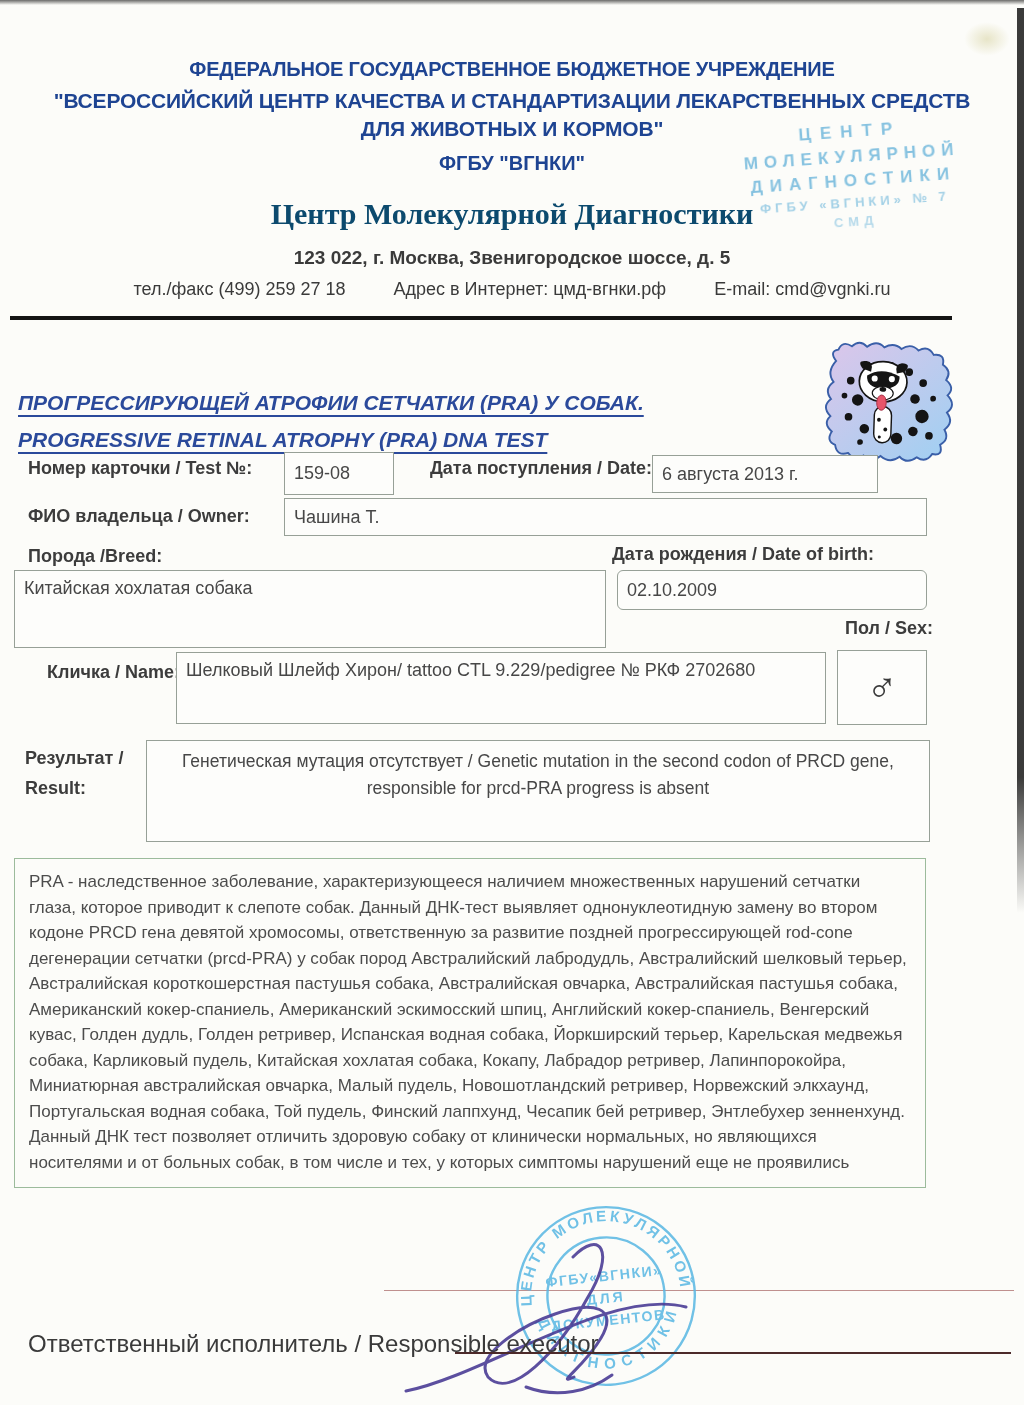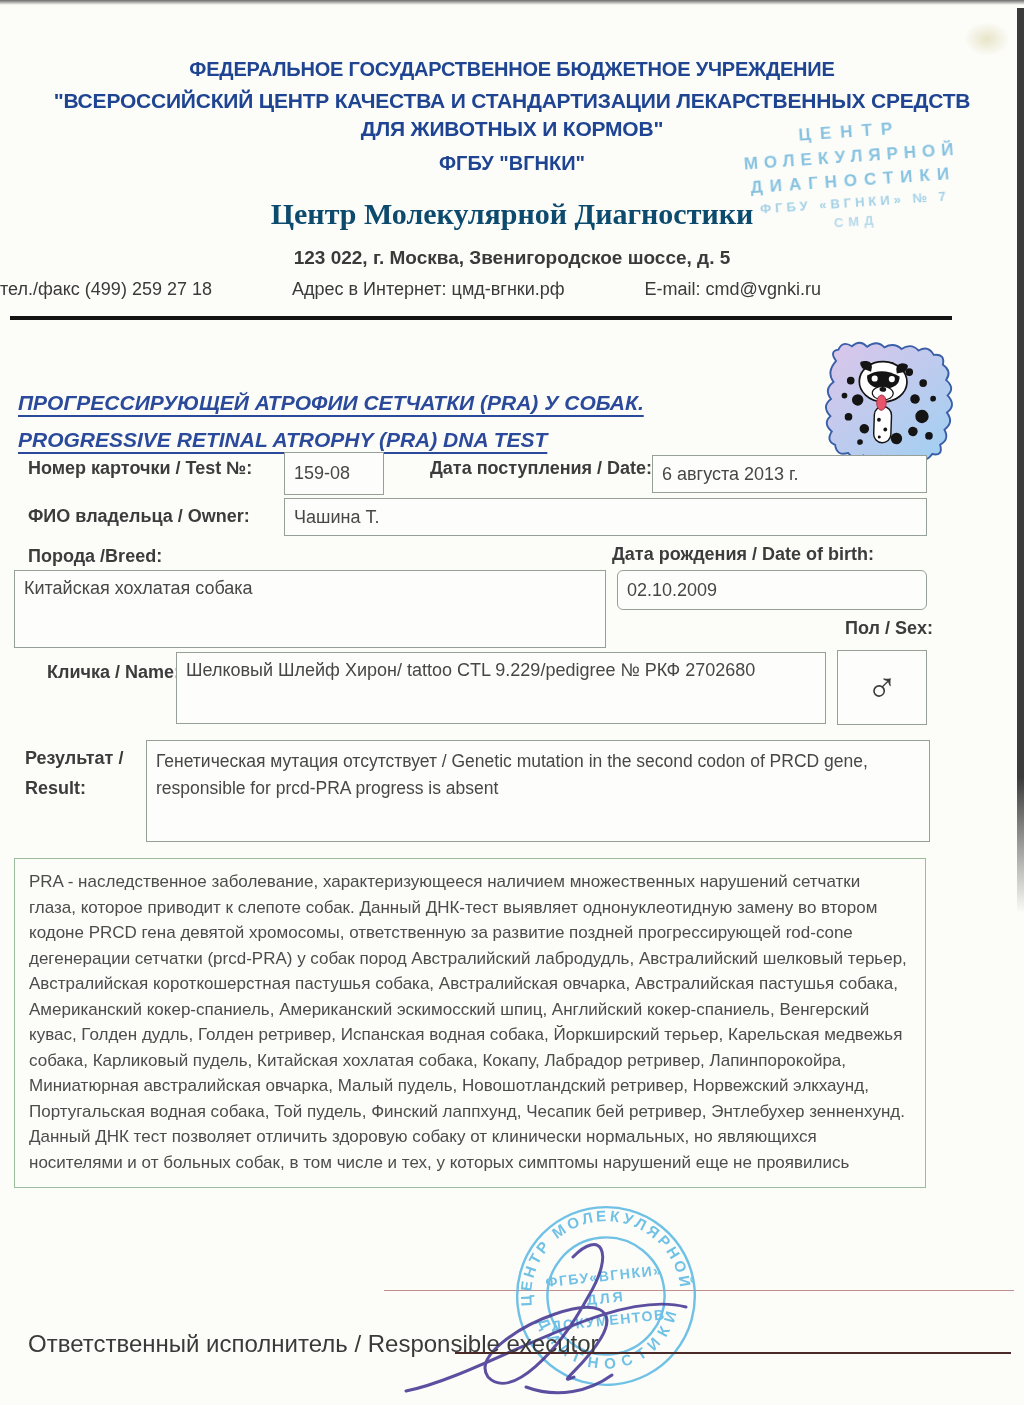--- a/index.html
+++ b/index.html
@@ -13,21 +13,21 @@
   .scan-right{position:absolute;right:0;top:8px;width:7px;height:905px;background:linear-gradient(to bottom,rgba(25,25,25,.85) 85%,rgba(25,25,25,0));}
   .scan-smudge{position:absolute;right:14px;top:22px;width:46px;height:34px;background:radial-gradient(ellipse,rgba(210,205,150,.5),rgba(210,205,150,0) 70%);}
 
   
   .header{position:absolute;left:0;top:58px;width:100%;text-align:center;color:#1e4492;}
   .h-org1{font-size:20px;font-weight:bold;letter-spacing:-.2px;}
   .h-org2{font-size:21px;font-weight:bold;max-width:940px;margin:6px auto 0;line-height:1.35;letter-spacing:-.2px;}
   .h-org3{font-size:20px;font-weight:bold;margin-top:8px;}
   .h-center{font-size:30px;font-weight:bold;margin-top:22px;color:#0c4a6e;font-family:Liberation Serif, serif;}
   .h-addr{font-size:19px;margin-top:16px;color:#3a3a3a;font-weight:bold;}
-  .h-contacts{display:flex;justify-content:flex-start;gap:80px;margin-top:10px;font-size:18px;color:#3a3a3a;}
+  .h-contacts{display:flex;justify-content:center;gap:48px;margin-top:10px;font-size:18px;color:#3a3a3a;}
 
   
   .corner-stamp{
     position:absolute;left:688px;top:120px;width:330px;text-align:center;
     color:#69b4da;transform:rotate(-4deg);opacity:.8;filter:blur(.4px);
     font-weight:bold;line-height:1.45;
   }
   .corner-stamp .cs1{font-size:17px;letter-spacing:9px;}
   .corner-stamp .cs2{font-size:17px;letter-spacing:6px;}
   .corner-stamp .cs3{font-size:17px;letter-spacing:7px;}
@@ -143,25 +143,25 @@
       <path d="M45 38 Q60 28 79 38 Q80 50 62 52 Q44 50 45 38 Z" fill="#141414"></path>
       <circle cx="53" cy="41" r="3.2" fill="#ffffff"></circle>
         <circle cx="71" cy="41" r="3.2" fill="#ffffff"></circle>
       <ellipse cx="62" cy="56" rx="11" ry="7" fill="#ffffff" stroke="#141414" stroke-width="1.2"></ellipse>
       <ellipse cx="62" cy="52" rx="3.5" ry="2.5" fill="#141414"></ellipse>
       <ellipse cx="61" cy="66" rx="5" ry="8" fill="#e8556a" stroke="#a33347" stroke-width="1"></ellipse>
     </svg>
   </div>
 
   <div class="lbl" style="left:28px;top:458px;">Номер карточки / Test №:</div>
-  <div class="box" style="left:284px;top:452px;width:100px;height:43px;">
+  <div class="box" style="left:284px;top:452px;width:110px;height:43px;">
     <div class="vcenter">159-08</div>
   </div>
   <div class="lbl" style="left:430px;top:458px;">Дата поступления / Date:</div>
-  <div class="box" style="left:652px;top:455px;width:275px;height:38px;">
+  <div class="box" style="left:652px;top:455px;width:226px;height:38px;">
     <div class="vcenter">6 августа 2013 г.</div>
   </div>
 
   <div class="lbl" style="left:28px;top:506px;">ФИО владельца / Owner:</div>
   <div class="box" style="left:284px;top:498px;width:643px;height:38px;">
     <div class="vcenter">Чашина Т.</div>
   </div>
 
   <div class="lbl" style="left:28px;top:546px;">Порода  /Breed:</div>
   <div class="lbl" style="left:612px;top:544px;">Дата рождения / Date of birth:</div>
@@ -178,21 +178,21 @@
   <div class="lbl" style="left:28px;top:662px;margin-left:19px;">Кличка / Name:</div>
   <div class="box" style="left:176px;top:652px;width:650px;height:72px;">
     <div class="pad">Шелковый Шлейф Хирон/ tattoo CTL 9.229/pedigree № РКФ 2702680</div>
   </div>
   <div class="box sex-box" style="left:837px;top:650px;width:90px;height:75px;">
     <span>♂</span>
   </div>
 
   <div class="lbl" style="left:25px;top:748px;">Результат /</div>
   <div class="lbl" style="left:25px;top:778px;">Result:</div>
-  <div class="box" style="left:146px;top:740px;width:784px;height:102px;font-size:17.5px;line-height:1.55;">
+  <div class="box" style="left:146px;top:740px;width:784px;height:102px;font-size:17.5px;line-height:1.55;text-align:center;">
     <div class="pad">Генетическая мутация отсутствует / Genetic mutation in the second codon of PRCD gene, responsible for prcd-PRA progress is absent</div>
   </div>
 
   <div class="desc-box">
     <p>PRA - наследственное заболевание, характеризующееся наличием множественных нарушений сетчатки глаза, которое приводит к слепоте собак. Данный ДНК-тест выявляет однонуклеотидную замену во втором кодоне PRCD гена девятой хромосомы, ответственную за развитие поздней прогрессирующей rod-cone дегенерации сетчатки (prcd-PRA)  у собак пород Австралийский лабродудль, Австралийский шелковый терьер, Австралийская короткошерстная пастушья собака, Австралийская овчарка, Австралийская пастушья собака, Американский кокер-спаниель, Американский эскимосский шпиц, Английский кокер-спаниель, Венгерский кувас, Голден дудль, Голден ретривер, Испанская водная собака, Йоркширский терьер, Карельская медвежья собака, Карликовый пудель, Китайская хохлатая собака, Кокапу, Лабрадор ретривер, Лапинпорокойра, Миниатюрная австралийская овчарка, Малый пудель, Новошотландский ретривер, Норвежский элкхаунд, Португальская водная собака, Той пудель, Финский лаппхунд, Чесапик бей ретривер, Энтлебухер зенненхунд.</p>
     <p>Данный ДНК тест позволяет отличить здоровую собаку от клинически нормальных, но являющихся носителями и от больных собак, в том числе и тех, у которых симптомы нарушений еще не проявились</p>
   </div>
 
   <div class="fold-line"></div>
 

